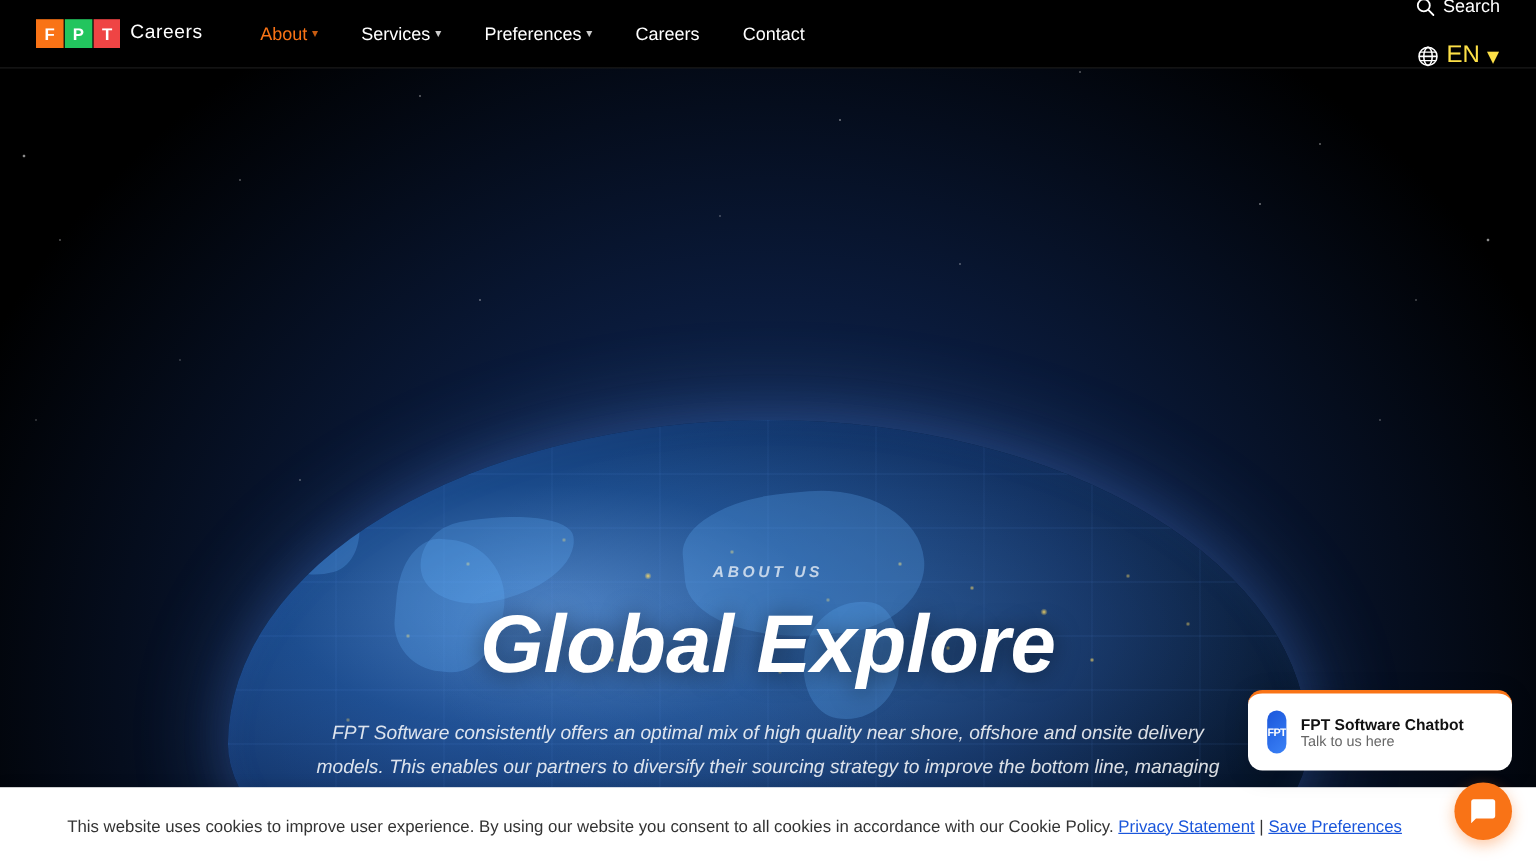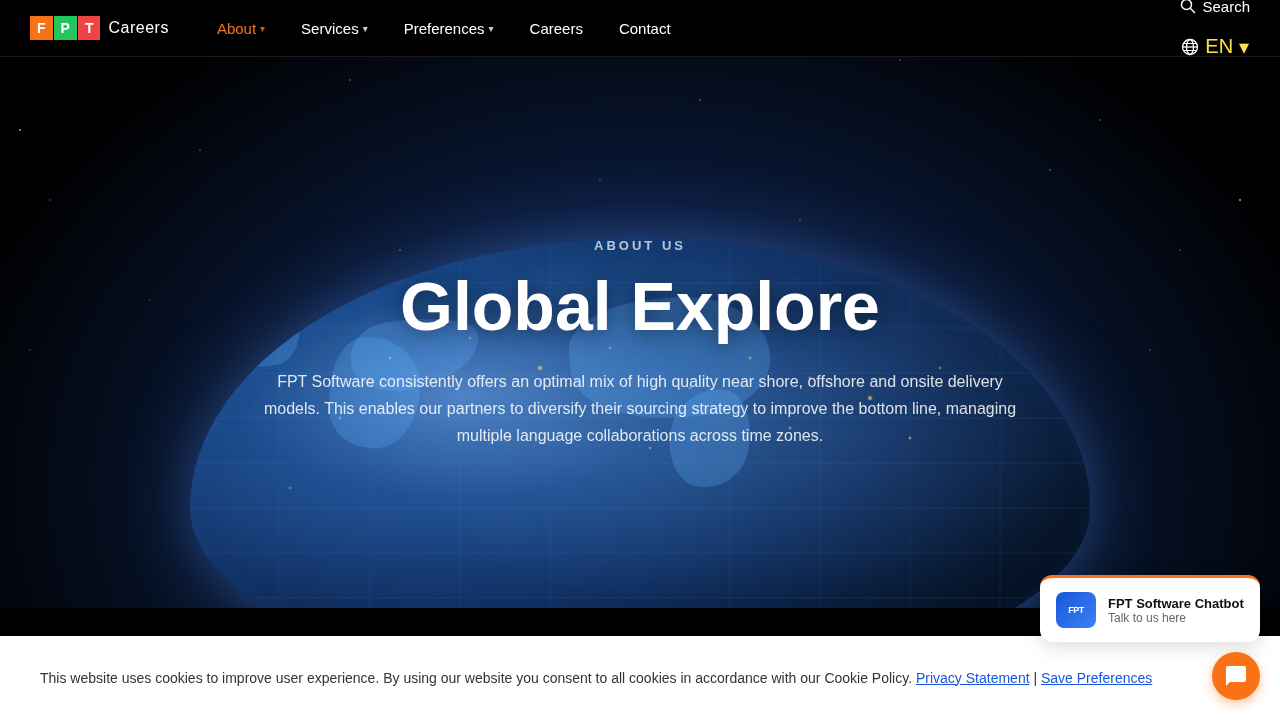--- a/index.html
+++ b/index.html
@@ -80,27 +80,28 @@
       font-size: 20px;
       cursor: pointer;
       background: none;
       border: none;
     }
 
     
     .hero {
       position: absolute;
       top: 0; left: 0; right: 0;
-      height: 608px;
+      height: 720px;
       background: radial-gradient(ellipse at 50% 80%, #1a3a6e 0%, #0a1a3a 40%, #000 80%);
       overflow: hidden;
       display: flex;
       flex-direction: column;
       align-items: center;
-      justify-content: center;
+      justify-content: flex-end;
+      font-style: italic;
     }
 
     
     .stars {
       position: absolute;
       top: 0; left: 0; right: 0; bottom: 0;
       background-image:
         radial-gradient(1px 1px at 100px 50px, rgba(255,255,255,0.8) 0%, transparent 100%),
         radial-gradient(1px 1px at 200px 150px, rgba(255,255,255,0.6) 0%, transparent 100%),
         radial-gradient(1px 1px at 350px 80px, rgba(255,255,255,0.7) 0%, transparent 100%),
@@ -249,25 +250,25 @@
     }
     .scroll-btn-text {
       color: rgba(255,255,255,0.8);
       font-size: 13px;
     }
 
     
     .cookie-banner {
       position: absolute;
       bottom: 0; left: 0; right: 0;
-      height: 84px;
+      height: 64px;
       background: #fff;
       display: flex;
       align-items: center;
-      padding: 0 40px;
+      padding: 0 56px;
       z-index: 200;
       box-shadow: 0 -2px 10px rgba(0,0,0,0.1);
     }
     .cookie-text {
       color: #333;
       font-size: 14px;
       line-height: 1.5;
       flex: 1;
     }
     .cookie-link {
@@ -292,21 +293,21 @@
       border-radius: 12px;
       padding: 14px 16px;
       display: flex;
       align-items: center;
       gap: 12px;
       box-shadow: 0 4px 20px rgba(0,0,0,0.15);
       min-width: 220px;
       border-top: 3px solid #f97316;
     }
     .chatbot-logo {
-      width: 40px;
+      width: 16px;
       height: 36px;
       background: linear-gradient(135deg, #1a56db, #3b82f6);
       border-radius: 8px;
       display: flex;
       align-items: center;
       justify-content: center;
       color: #fff;
       font-size: 11px;
       font-weight: 700;
       overflow: hidden;

